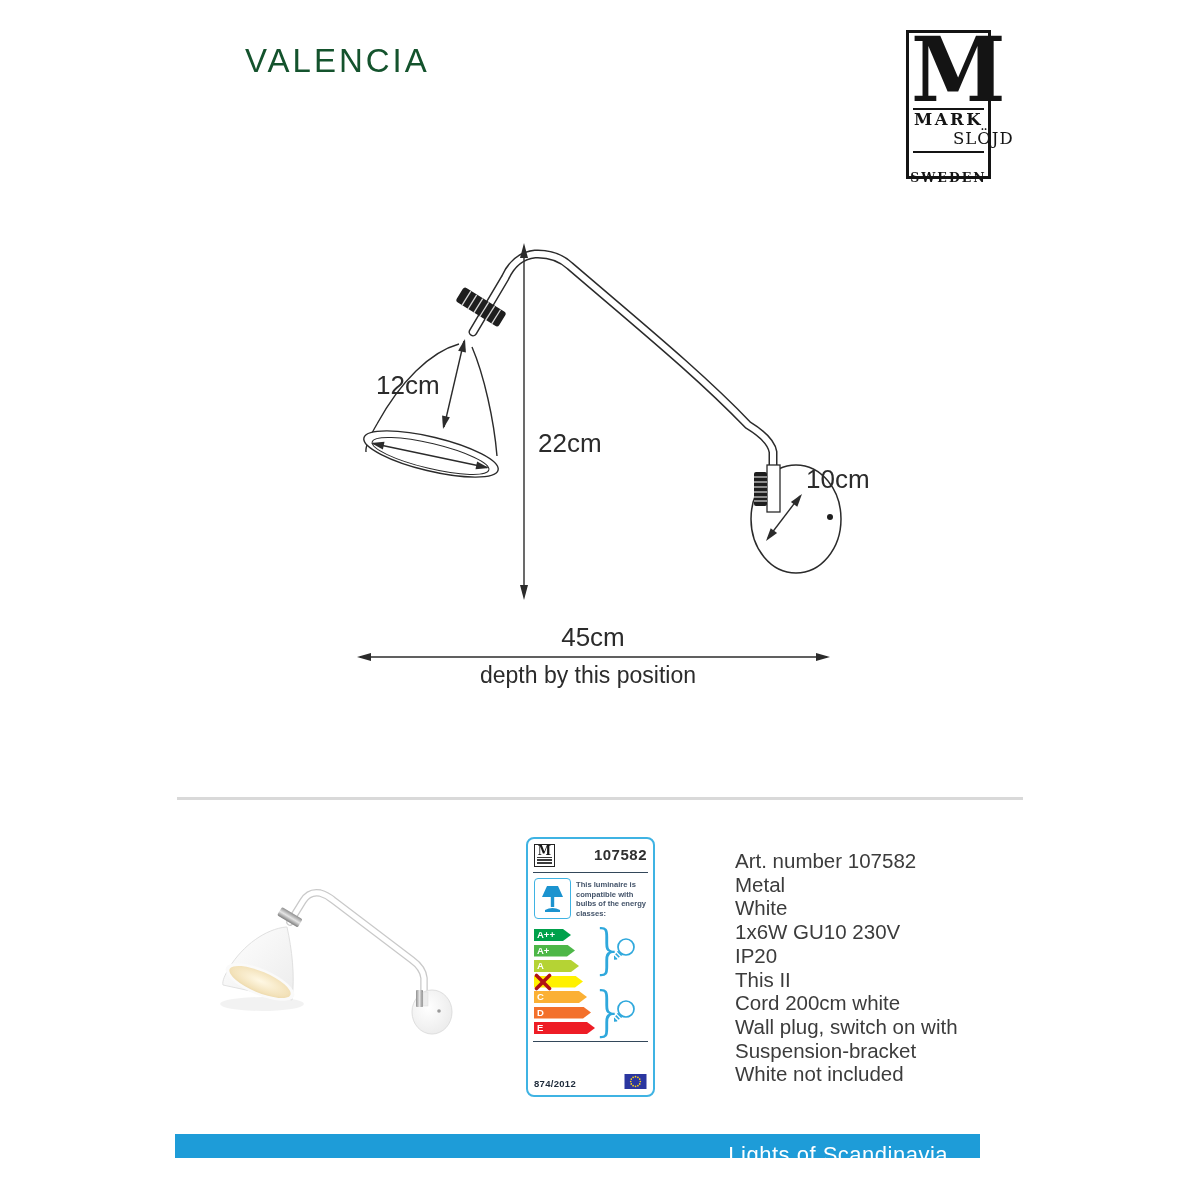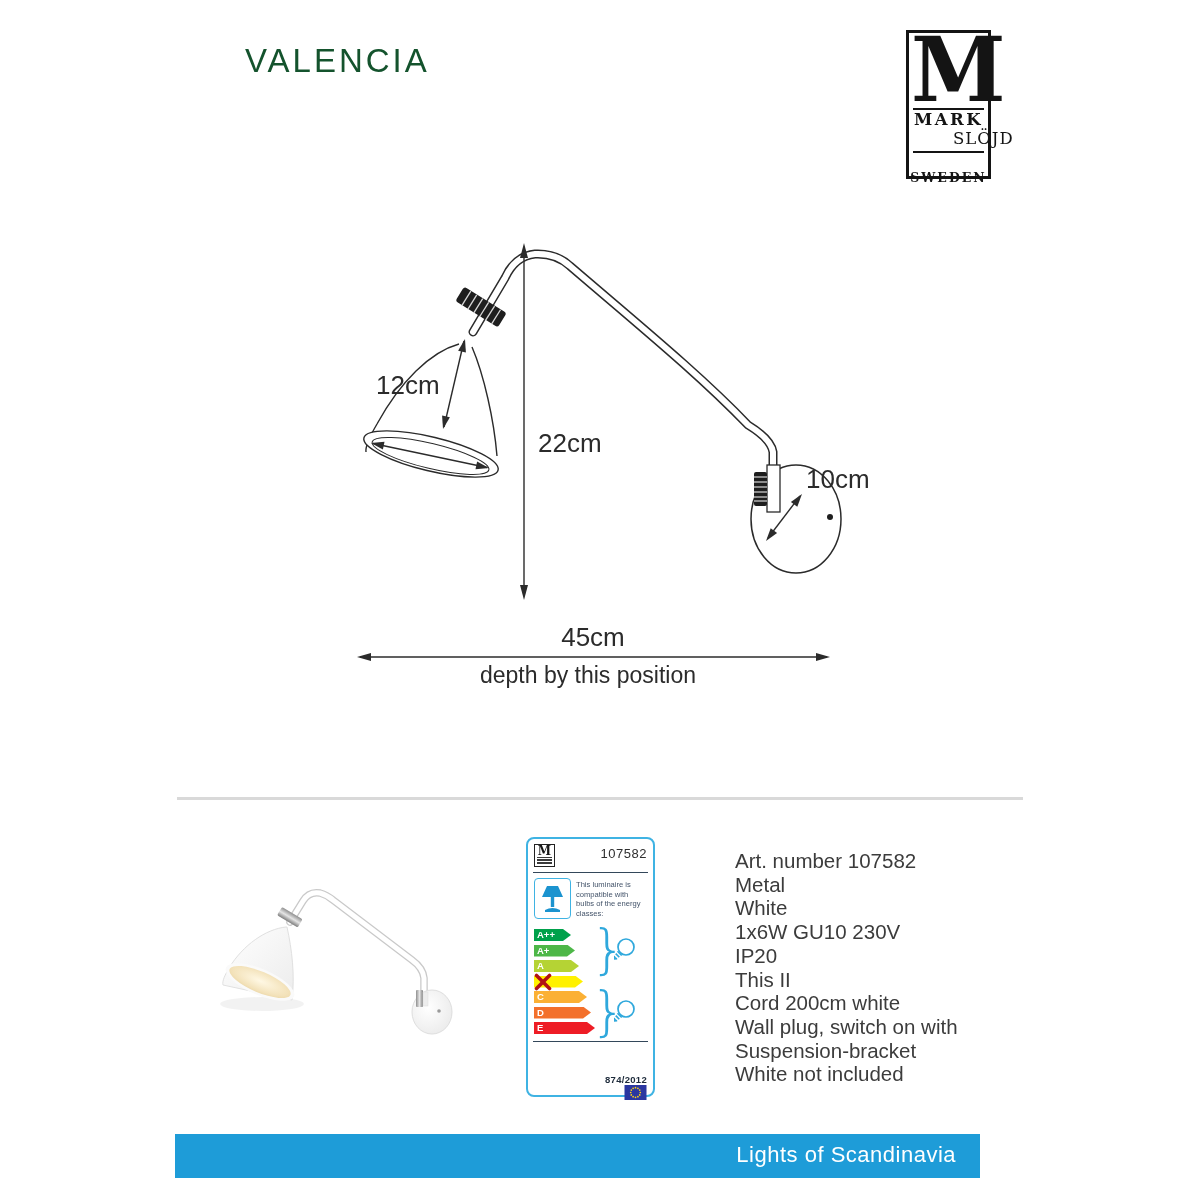--- a/index.html
+++ b/index.html
@@ -33,49 +33,49 @@
   svg text{font-family:"Liberation Sans",sans-serif;fill:#2b2b2b;}
 
   
   .energy-label{position:absolute;left:526px;top:837px;width:129px;height:260px;
     border:2.5px solid var(--label-blue);border-radius:8px;background:#fff;padding:5px 6px;}
   .el-header{display:flex;justify-content:space-between;align-items:flex-start;height:25px;}
   .mini-logo{width:21px;height:23px;border:1.2px solid #222;text-align:center;
     font-family:"DejaVu Serif",serif;color:#141414;padding-top:0.5px;}
   .mini-logo .mini-m{font-size:12px;font-weight:bold;line-height:10px;display:block;}
   .mini-logo .mini-bar{height:1.6px;background:#3a3a3a;margin:1.1px 2px 0 2px;}
-  .el-number{font-size:13px;font-weight:normal;color:#2f2f2f;letter-spacing:.5px;padding-top:2px;}
+  .el-number{font-size:15px;font-weight:bold;color:#2f2f2f;letter-spacing:.5px;padding-top:2px;}
   .el-rule{border-top:1.5px solid #33475a;margin:3px -1px 0 -1px;}
   .el-compat{display:flex;margin-top:5px;height:44px;}
   .lamp-box{width:37px;height:41px;border:1.8px solid var(--label-blue);border-radius:4px;
     display:flex;align-items:center;justify-content:center;flex:none;}
-  .compat-text{font-size:7.6px;line-height:9.6px;color:#44546a;padding-left:5px;padding-top:2px;}
+  .compat-text{font-size:7.6px;line-height:9.6px;color:#44546a;padding-left:5px;padding-top:2px;font-weight:bold;}
   .el-arrows{position:relative;margin-top:7px;height:106px;}
   .e-arrow{height:12px;margin-bottom:3.5px;color:#fff;font-size:9.5px;font-weight:bold;
     line-height:12px;padding-left:3px;
     clip-path:polygon(0 0,calc(100% - 8px) 0,100% 50%,calc(100% - 8px) 100%,0 100%);}
   .brace{position:absolute;color:var(--brace-blue);font-size:54px;font-weight:300;
     font-family:"DejaVu Sans",sans-serif;transform:scale(1.05,1.0);line-height:50px;}
   .brace.b1{left:57px;top:-4px;}
   .brace.b2{left:57px;top:58px;}
   .bulb{position:absolute;}
   .bulb.bulb1{left:80px;top:6px;}
   .bulb.bulb2{left:80px;top:68px;}
   .x-mark{position:absolute;left:0px;top:44px;}
   .el-rule2{border-top:1.5px solid #33475a;margin:6px -1px 0 -1px;}
-  .el-footer{display:flex;justify-content:space-between;align-items:flex-end;margin-top:32px;flex-direction:column;}
+  .el-footer{display:flex;justify-content:space-between;align-items:flex-end;margin-top:32px;}
   .el-reg{font-size:9.5px;font-weight:bold;color:#1d2a3a;letter-spacing:.3px;}
 
   
   .specs{position:absolute;left:735px;top:849px;font-size:20.5px;line-height:23.7px;color:#3c3c3c;}
 
   
-  .footer-bar{position:absolute;left:175px;top:1134px;width:805px;height:44px;
+  .footer-bar{position:absolute;left:175px;top:1134px;width:805px;height:24px;
     background:var(--footer-blue);color:#fff;text-align:right;
-    font-size:22px;line-height:42px;padding-right:24px;letter-spacing:.5px;}
+    font-size:22px;line-height:42px;padding-right:32px;letter-spacing:.5px;}
 </style>
 </head>
 <body>
 
 <div class="product-title">VALENCIA</div>
 
 <div class="brand-logo">
   <span class="big-m">M</span>
   <div class="logo-rule"></div>
   <span class="logo-word1">MARK</span>

